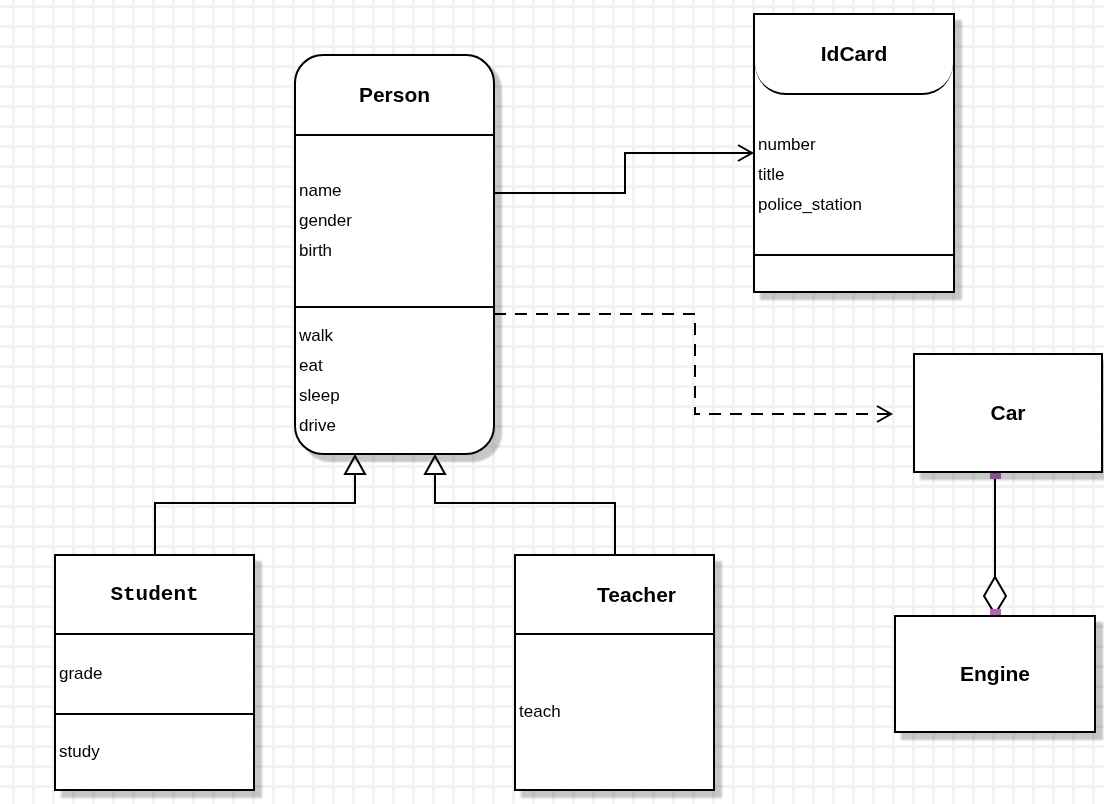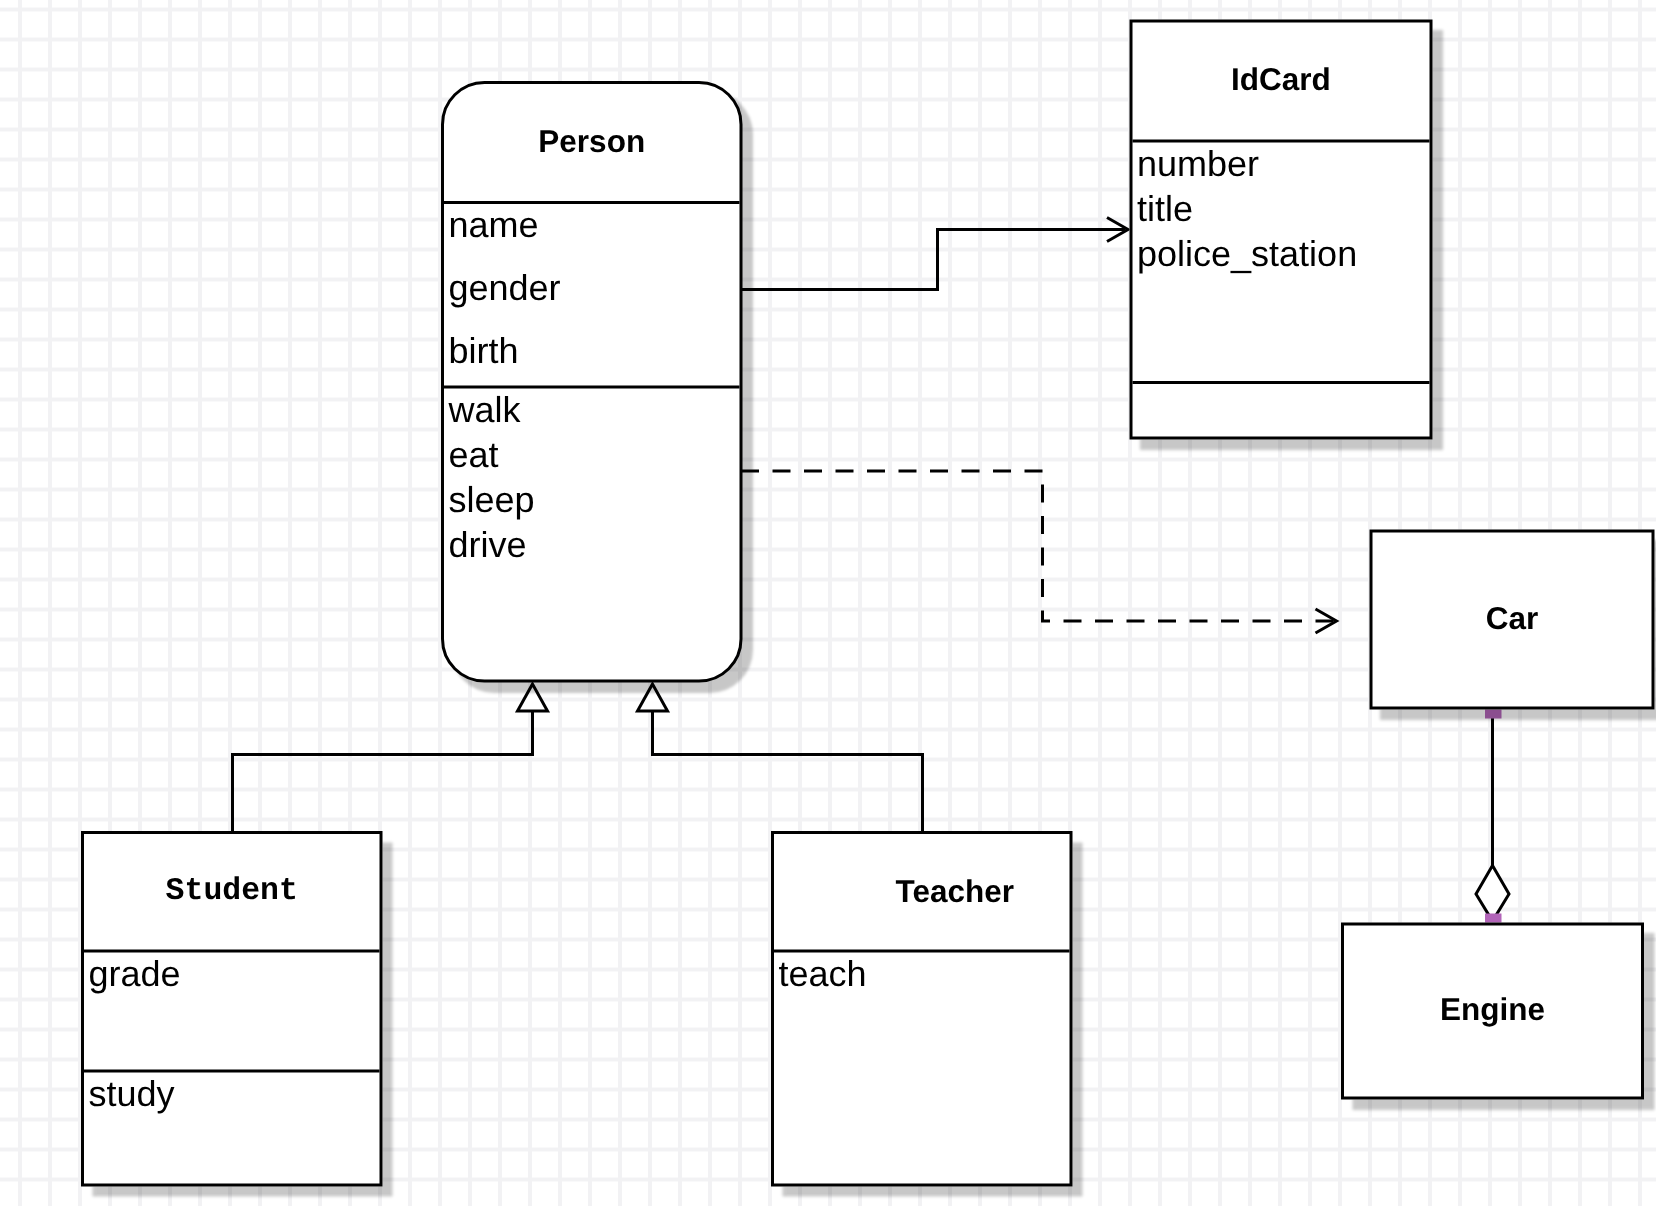--- a/index.html
+++ b/index.html
@@ -30,22 +30,22 @@
     display:flex;
     flex-direction:column;
   }
   .c-title{
     display:flex;align-items:center;justify-content:center;
     font-weight:bold;font-size:21px;
     flex:0 0 auto;
   }
   .c-title.divided{border-bottom:2px solid #000;}
   .c-members{
-    display:flex;flex-direction:column;
-    font-size:24px;line-height:30px;
+    display:flex;flex-direction:column;justify-content:center;
+    font-size:17px;line-height:30px;
     padding-left:3px;
     flex:0 0 auto;
     box-sizing:border-box;
   }
   .c-members.divided{border-bottom:2px solid #000;}
   .c-fill{flex:1 1 auto;}
   .member{white-space:nowrap;}
 </style>
 </head>
 <body>
@@ -77,35 +77,35 @@
     <g>
       <path class="edge" d="M995 474 L995 578"></path>
       <polygon class="hollow" points="995,577 1006,596 995,614 984,596"></polygon>
       <rect class="handle" x="990" y="468" width="11" height="11"></rect>
       <rect class="handle" x="990" y="609" width="11" height="11"></rect>
     </g>
   </svg>
 
   <div class="uml-class" style="left:294px;top:54px;width:201px;height:401px;border-radius:29px;">
     <div class="c-title divided" style="height:78px;">Person</div>
-    <div class="c-members divided" style="height:123px;gap:12px;">
+    <div class="c-members divided" style="height:172px;">
       <span class="member">name</span>
       <span class="member">gender</span>
       <span class="member">birth</span>
     </div>
     <div class="c-members c-fill">
       <span class="member">walk</span>
       <span class="member">eat</span>
       <span class="member">sleep</span>
       <span class="member">drive</span>
     </div>
   </div>
 
   <div class="uml-class" style="left:753px;top:13px;width:202px;height:280px;">
-    <div class="c-title divided" style="height:78px;">IdCard</div>
+    <div class="c-title divided" style="height:78px;border-radius:31px;">IdCard</div>
     <div class="c-members divided" style="height:161px;">
       <span class="member">number</span>
       <span class="member">title</span>
       <span class="member">police_station</span>
     </div>
     <div class="c-members c-fill"></div>
   </div>
 
   <div class="uml-class" style="left:913px;top:353px;width:190px;height:120px;">
     <div class="c-title c-fill">Car</div>

